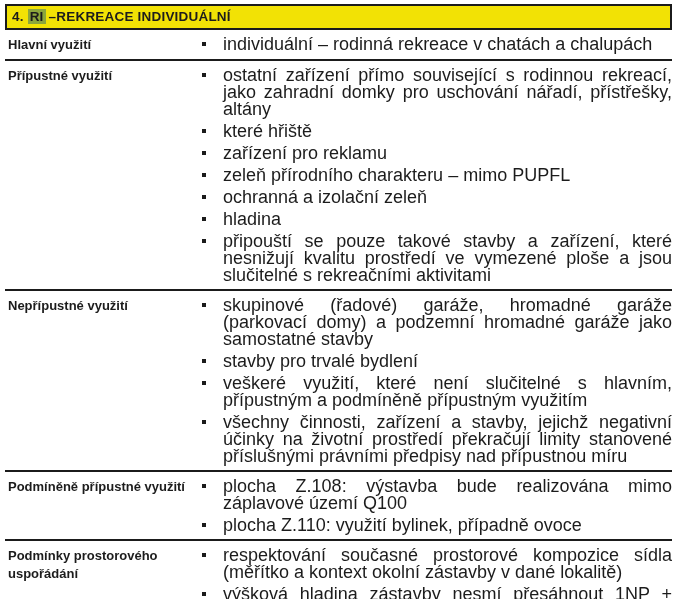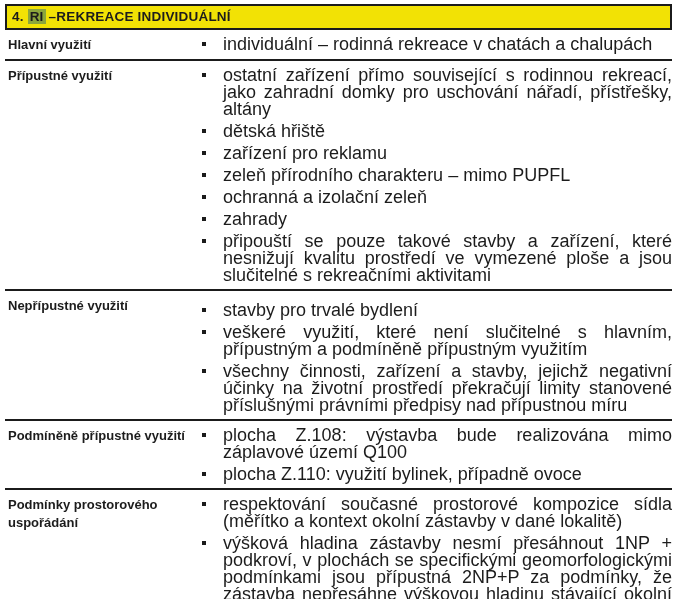--- a/index.html
+++ b/index.html
@@ -89,36 +89,36 @@
               <li><span class="bullet"></span><span class="seg">individuální – rodinná rekreace v chatách a chalupách</span></li>
             </ul>
     </div>
   </div>
 
   <div class="row">
     <div class="row-label">Přípustné využití</div>
     <div class="row-content">
       <ul class="items">
               <li><span class="bullet"></span><span class="seg">ostatní zařízení přímo související s rodinnou rekreací, jako zahradní domky pro uschování nářadí, přístřešky, altány</span></li>
-              <li><span class="bullet"></span><span class="seg">dětská hřiště</span></li>
+              <li><span class="bullet"></span><span class="seg">které hřiště</span></li>
               <li><span class="bullet"></span><span class="seg">zařízení pro reklamu</span></li>
               <li><span class="bullet"></span></li>
               <li><span class="bullet"></span><span class="seg">zeleň přírodního charakteru – mimo PUPFL</span></li>
               <li><span class="bullet"></span><span class="seg">ochranná a izolační zeleň</span></li>
-              <li><span class="bullet"></span><span class="seg">zahrady</span></li>
+              <li><span class="bullet"></span><span class="seg">hladina</span></li>
               <li><span class="bullet"></span><span class="seg">připouští se pouze takové stavby a zařízení, které nesnižují kvalitu prostředí ve vymezené ploše a jsou slučitelné s rekreačními aktivitami</span></li>
             </ul>
     </div>
   </div>
 
   <div class="row">
     <div class="row-label">Nepřípustné využití</div>
     <div class="row-content">
       <ul class="items">
-              <li><span class="bullet"></span></li>
+              <li><span class="bullet"></span><span class="seg">skupinové (řadové) garáže, hromadné garáže (parkovací domy) a podzemní hromadné garáže jako samostatné stavby</span></li>
               <li><span class="bullet"></span><span class="seg">stavby pro trvalé bydlení</span></li>
               <li><span class="bullet"></span><span class="seg">veškeré využití, které není slučitelné s </span><span class="seg-italic">hlavním, přípustným</span><span class="seg"> a </span><span class="seg-italic">podmíněně přípustným využitím</span></li>
               <li><span class="bullet"></span><span class="seg">všechny činnosti, zařízení a stavby, jejichž negativní účinky na životní prostředí překračují limity stanovené příslušnými právními předpisy nad přípustnou míru</span></li>
             </ul>
     </div>
   </div>
 
   <div class="row">
     <div class="row-label">Podmíněně přípustné využití</div>
     <div class="row-content">

